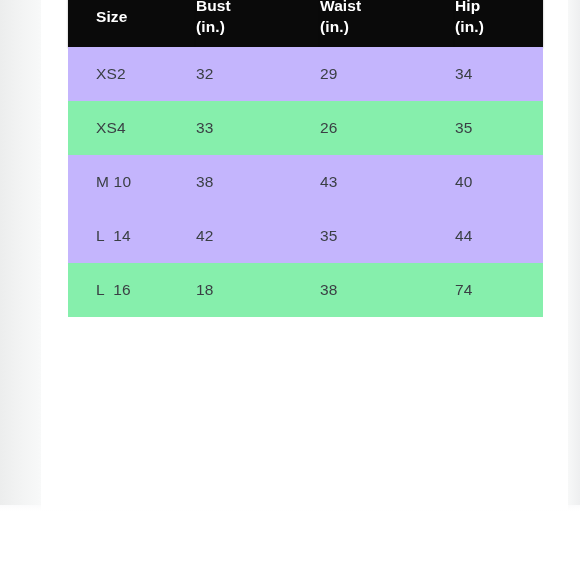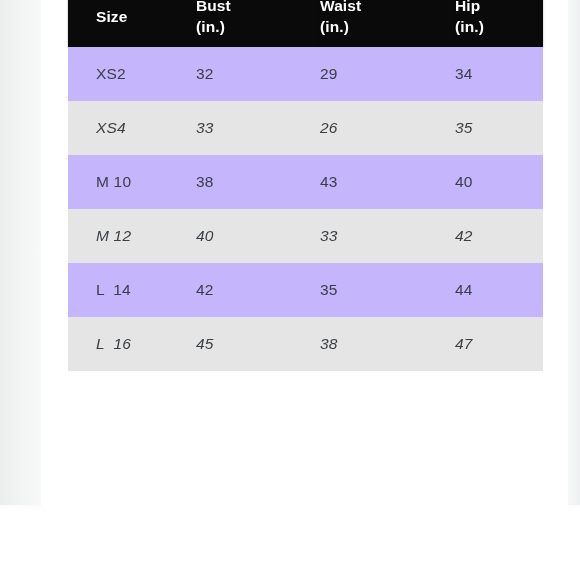--- a/index.html
+++ b/index.html
@@ -99,22 +99,21 @@
     letter-spacing: 0.2px;
   }
   .size-table tbody td.col-size {
     padding-left: 28px;
     white-space: pre;
   }
   .size-table tbody tr.odd td {
     background: #c4b5fd;
   }
   .size-table tbody tr.even td {
-    background: #e5e5e5;
-    font-style: italic;
+    background: #86efac;
   }
 
   
   col.c-size  { width: 128px; }
   col.c-bust  { width: 124px; }
   col.c-waist { width: 135px; }
   col.c-hip   { width: 88px;  }
 </style>
 </head>
 <body>
@@ -167,35 +166,29 @@
           <td>33</td>
           <td>26</td>
           <td>35</td>
         </tr>
         <tr class="odd">
           <td class="col-size">M 10</td>
           <td>38</td>
           <td>43</td>
           <td>40</td>
         </tr>
-        <tr class="even">
-          <td class="col-size">M 12</td>
-          <td>40</td>
-          <td>33</td>
-          <td>42</td>
-        </tr>
         <tr class="odd">
           <td class="col-size">L  14</td>
           <td>42</td>
           <td>35</td>
           <td>44</td>
         </tr>
         <tr class="even">
           <td class="col-size">L  16</td>
-          <td>45</td>
+          <td>18</td>
           <td>38</td>
-          <td>47</td>
+          <td>74</td>
         </tr>
       </tbody>
     </table>
 
   </div>
 </div>
 
 </body></html>

